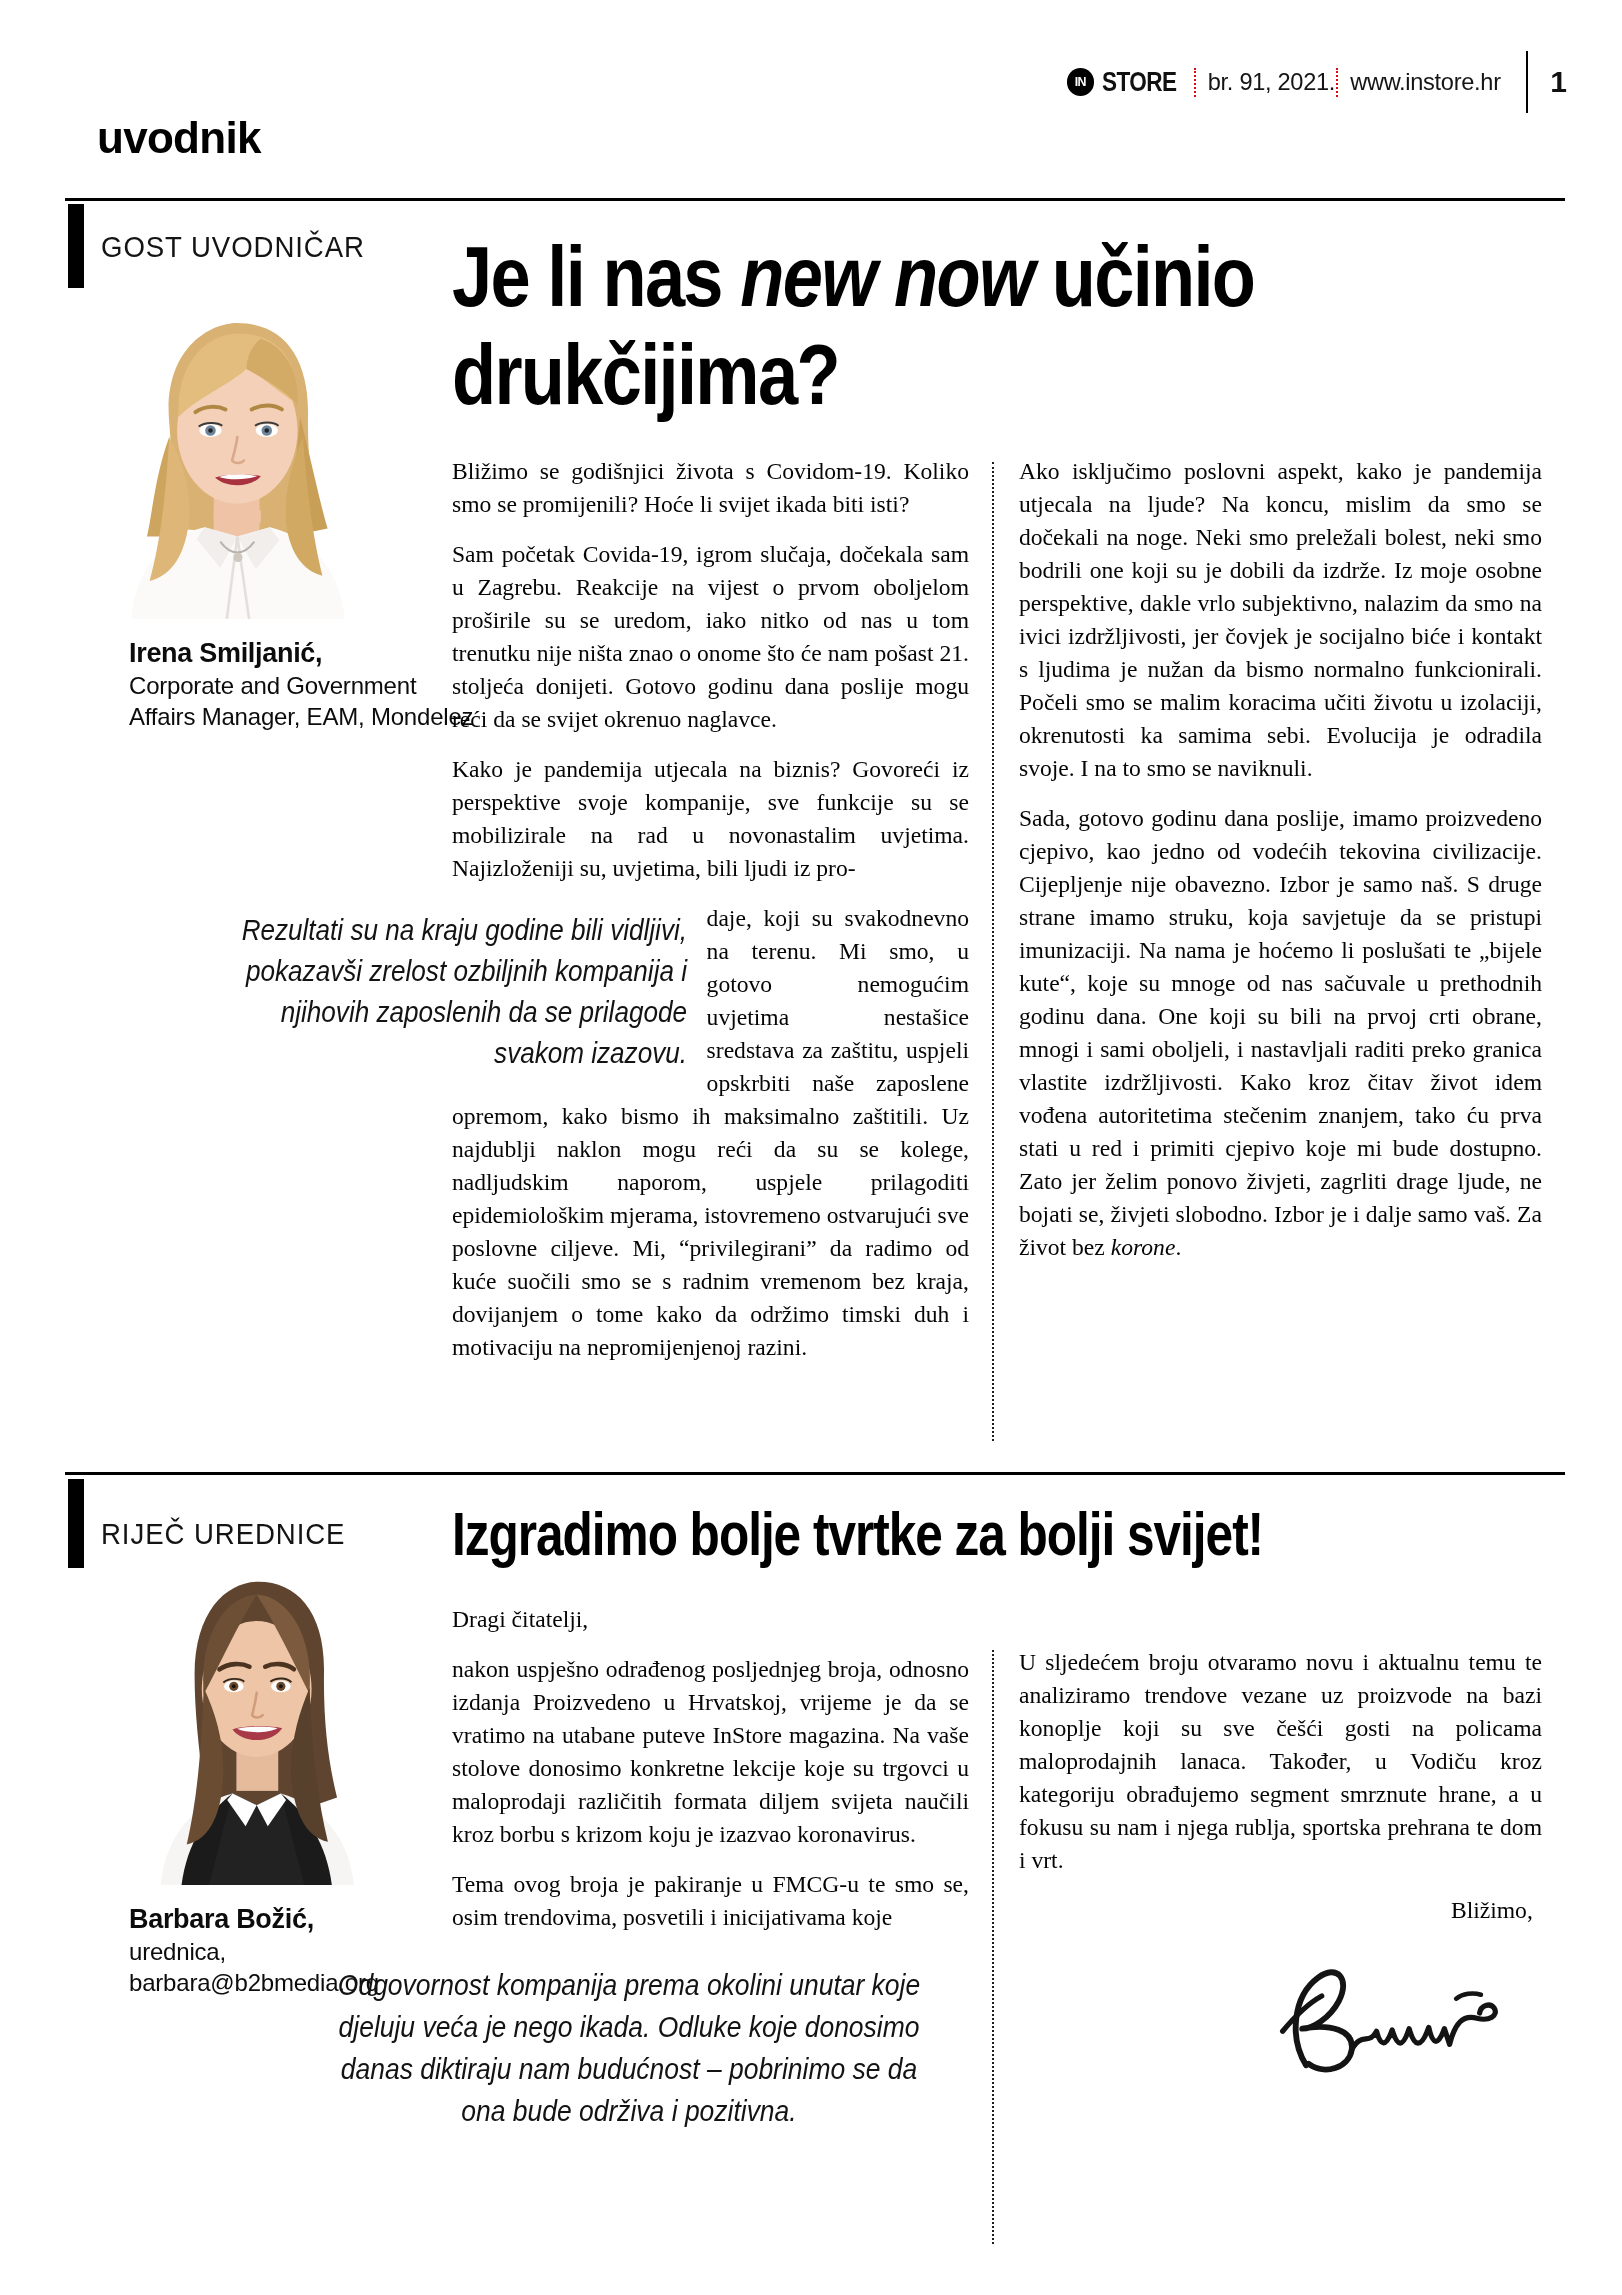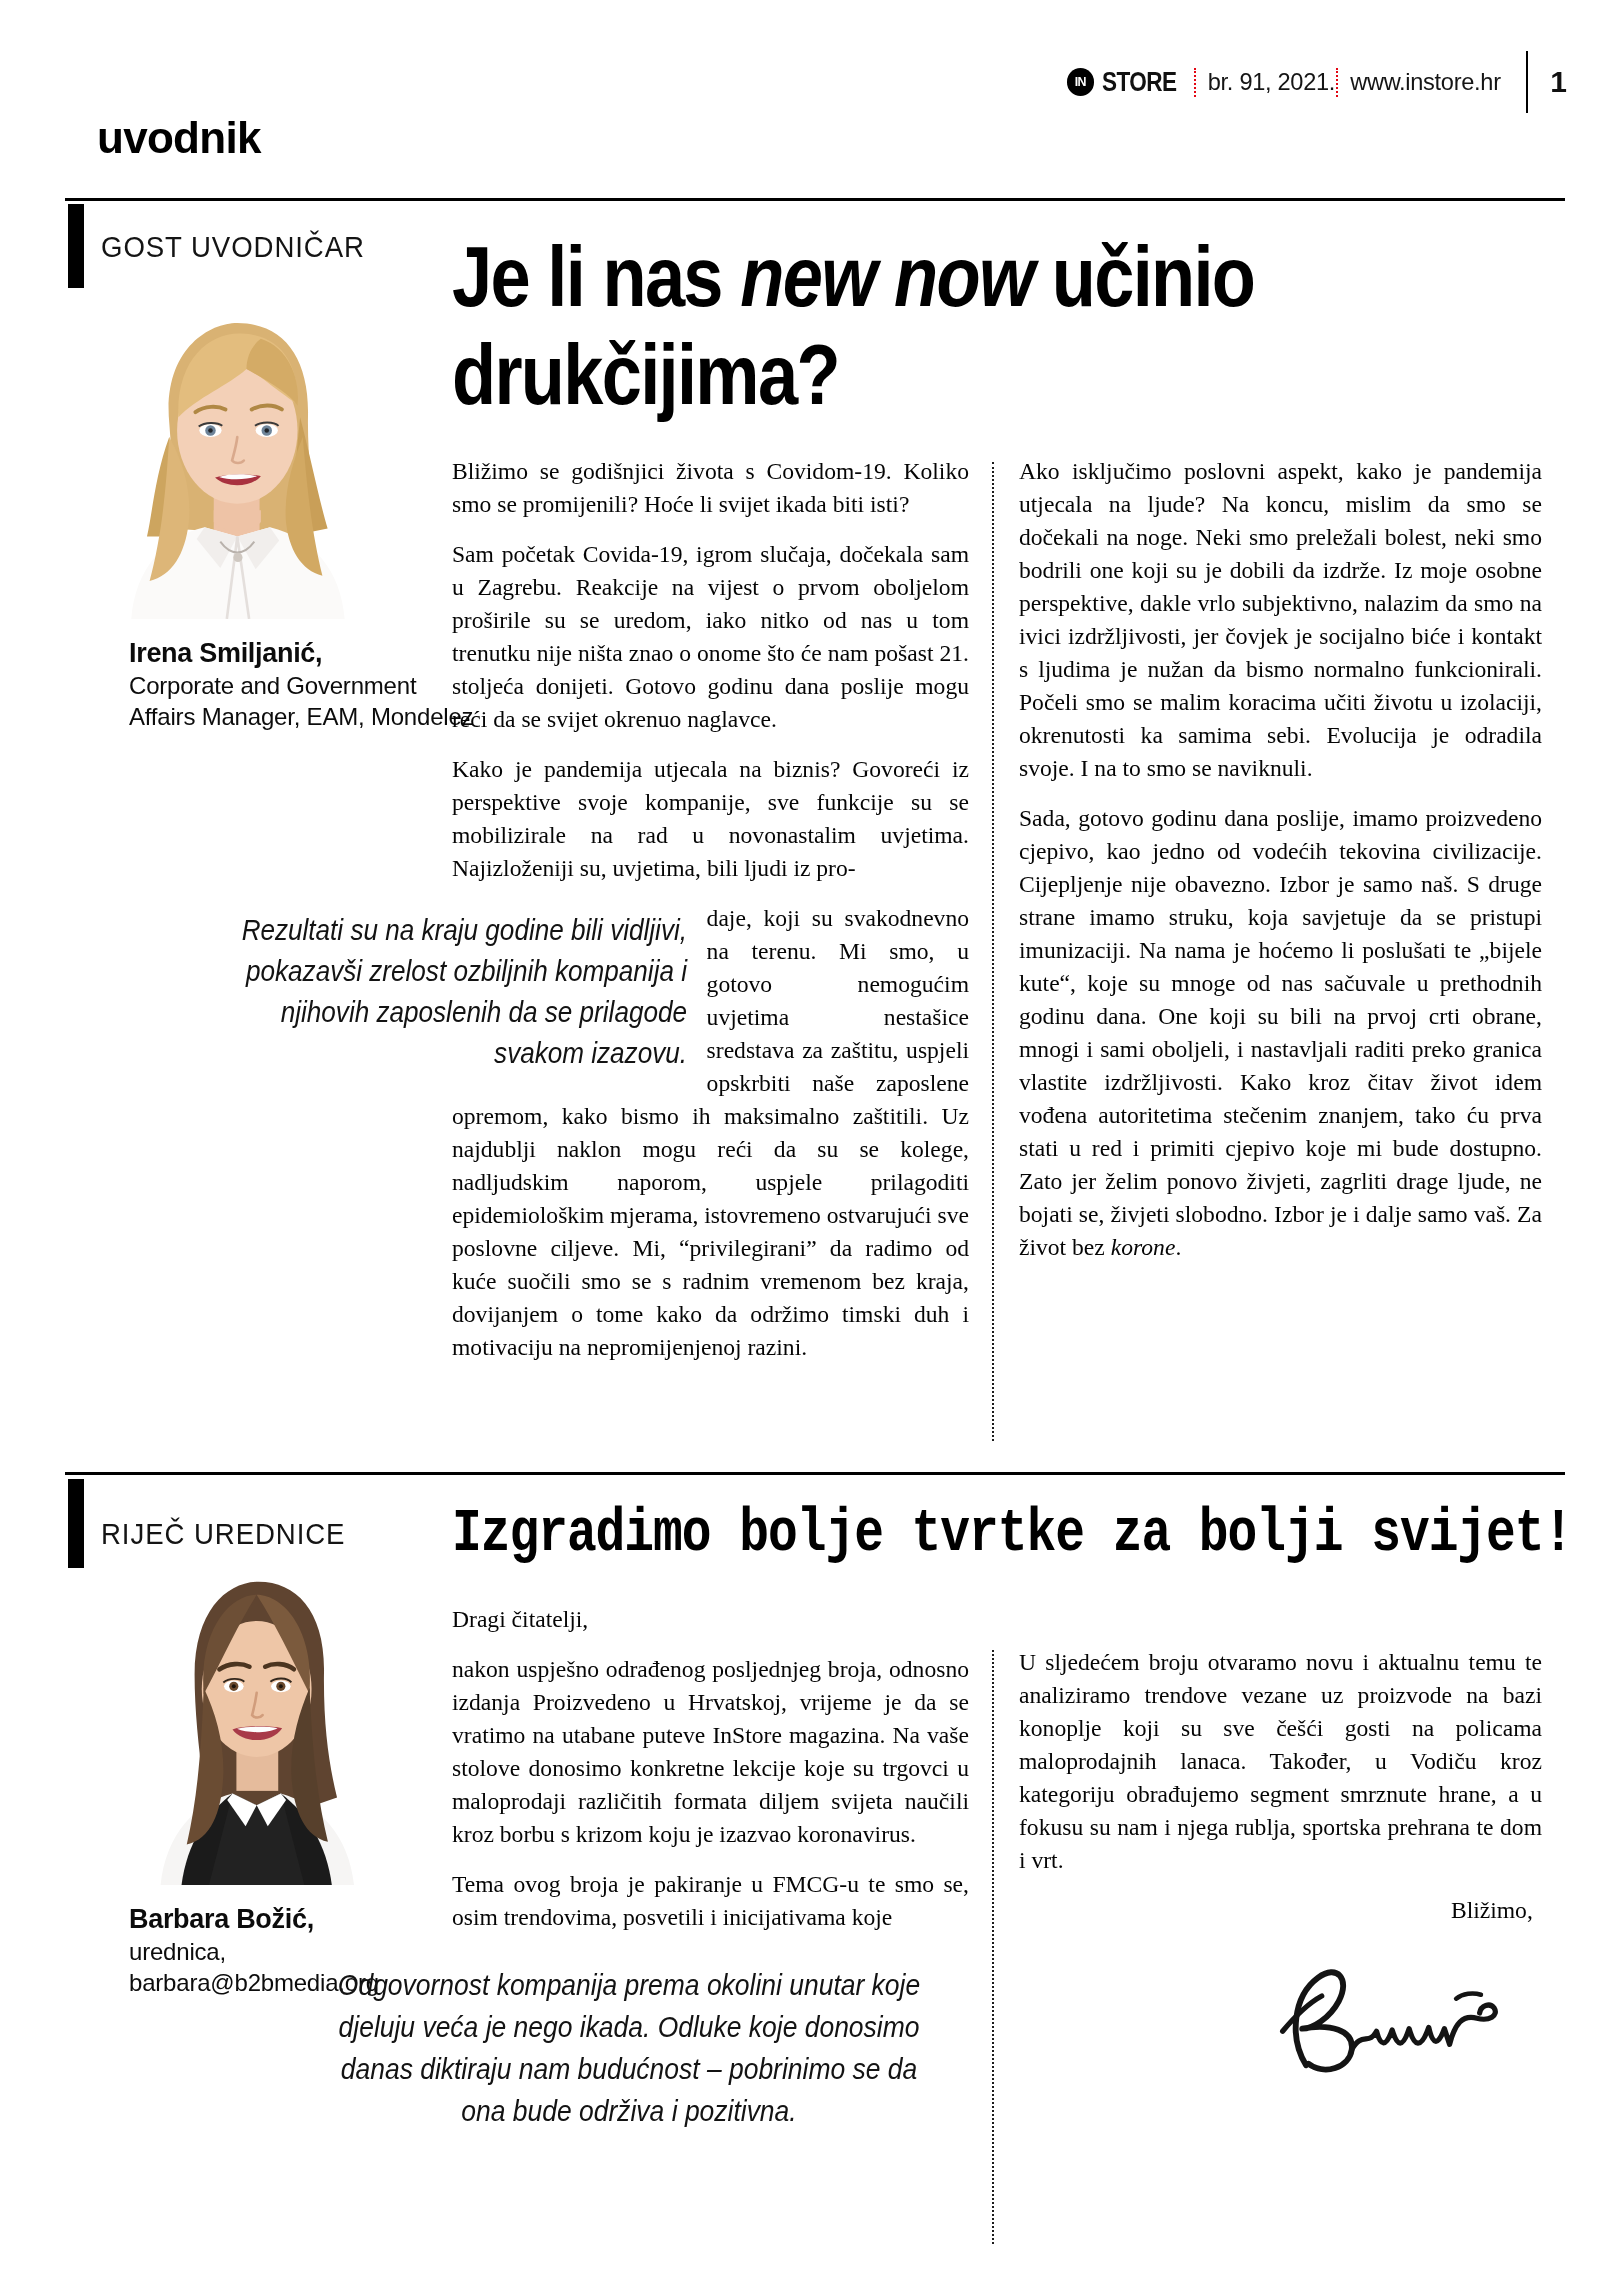--- a/index.html
+++ b/index.html
@@ -40,21 +40,21 @@
     font-size:30px;font-weight:400;letter-spacing:1px;color:#141414;
     transform:scaleX(.92);transform-origin:left center;white-space:nowrap;
   }
   .kicker-1{top:230px;}
   .kicker-2{top:1517px;}
   
   .headline{position:absolute;font-family:"Liberation Sans",sans-serif;font-weight:700;color:#000;}
   .headline-1{left:452px;top:228px;width:1165px;}
   .h1line{transform:scaleX(.85);transform-origin:left top;letter-spacing:-2px;
     font-size:85px;line-height:98px;white-space:nowrap;}
-  .headline-2{left:452px;top:1500px;width:1165px;font-family:Liberation Mono, monospace;}
+  .headline-2{left:452px;top:1500px;width:1165px;}
   .h2line{transform:scaleX(.8);transform-origin:left top;letter-spacing:-1.3px;
     font-size:62px;line-height:68px;white-space:nowrap;}
   
   .photo{position:absolute;}
   .photo-1{left:92px;top:306px;width:288px;height:313px;}
   .photo-2{left:141px;top:1569px;width:232px;height:317px;}
   .caption{position:absolute;left:101px;width:357px;font-family:"Liberation Sans",sans-serif;color:#0c0c0c;margin-left:28px;}
   .caption-1{top:636px;}
   .caption-2{top:1902px;}
   .caption .name{font-weight:700;font-size:27px;line-height:34px;letter-spacing:-0.3px;}

